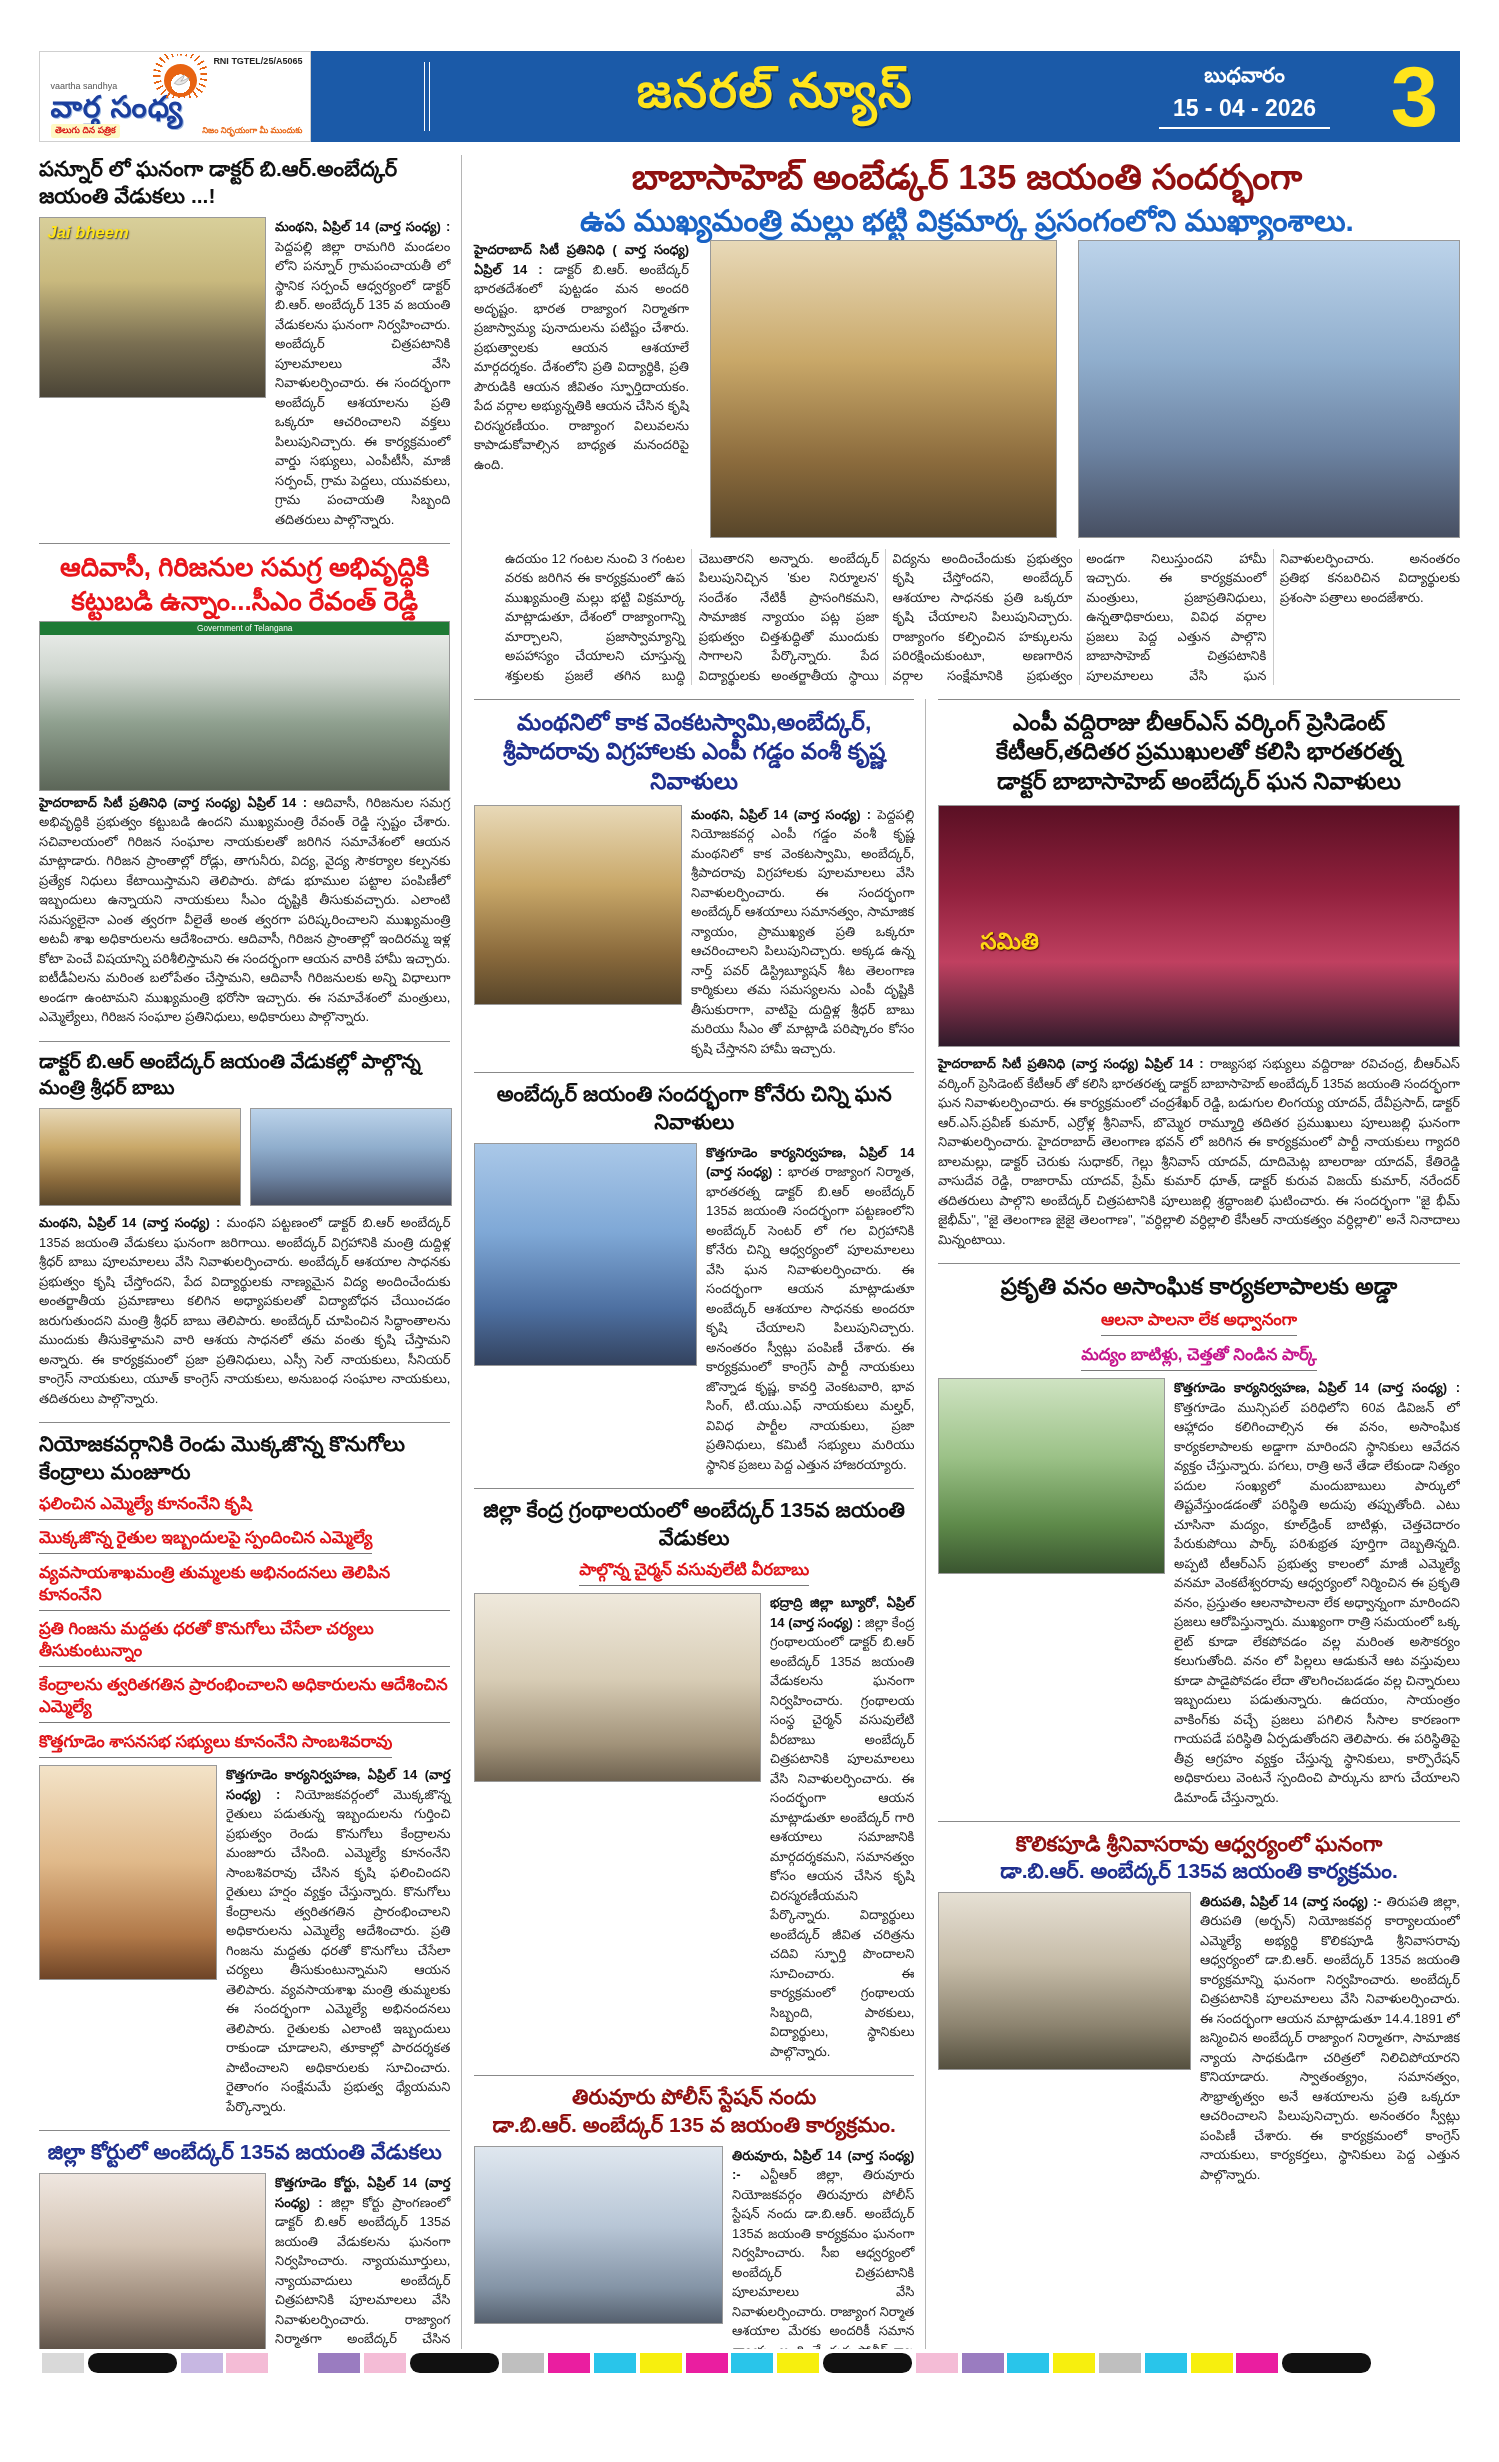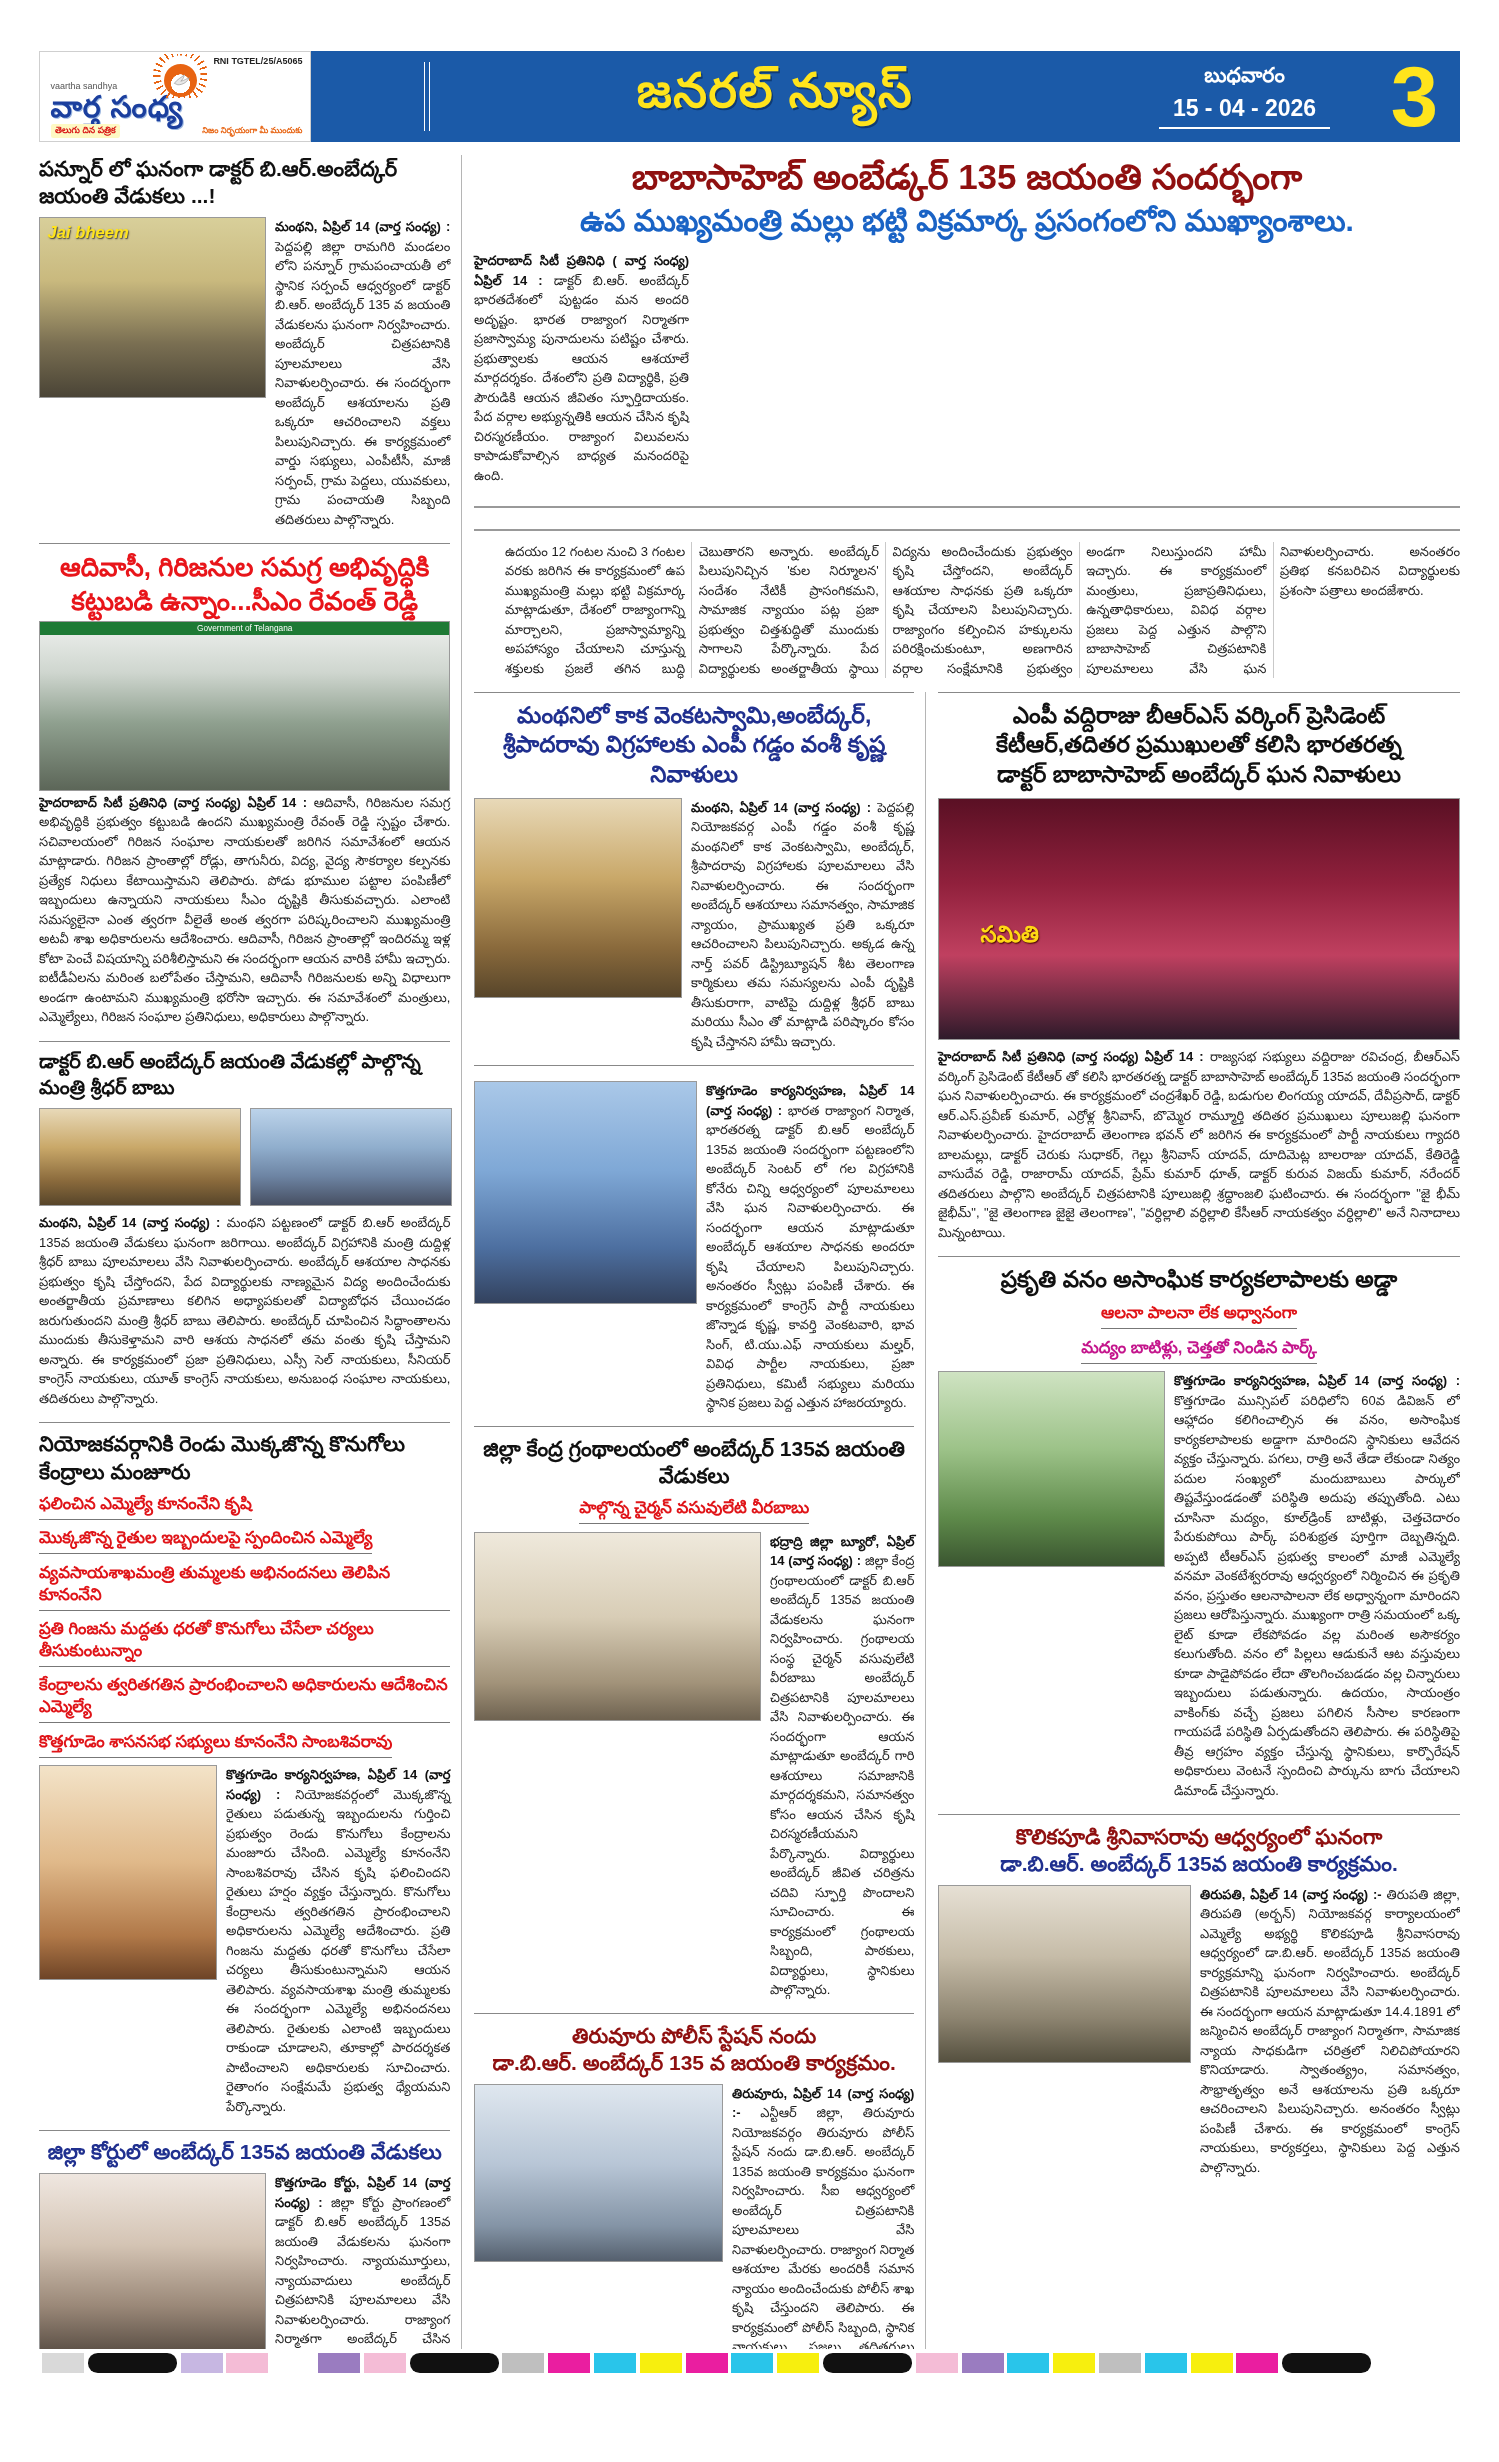--- a/index.html
+++ b/index.html
@@ -69,21 +69,21 @@
   .g-park { background:linear-gradient(180deg,#cfe3c2 0%,#9cc288 40%,#5e8a4a 75%,#3a5530 100%); }
   .g-library { background:linear-gradient(180deg,#efe9dc 0%,#d8cdb6 45%,#a2937a 80%,#6e6250 100%); }
   .g-police { background:linear-gradient(180deg,#dfe7ef 0%,#b8c6d6 45%,#8494a6 80%,#55606e 100%); }
   .g-portrait { background:linear-gradient(180deg,#f3e3c8 0%,#e0b98a 45%,#b07848 80%,#6e4426 100%); }
   .g-table { background:linear-gradient(180deg,#e6e0d4 0%,#c6bca8 40%,#8d8470 75%,#55503f 100%); }
   .g-court { background:linear-gradient(180deg,#efe7e0 0%,#d4c4b4 40%,#9a8878 75%,#5e5248 100%); }
 
   
   .lead-h1 { font-size:35px; text-align:center; line-height:1.25; }
   .lead-h2 { font-size:30px; text-align:center; line-height:1.25; margin-top:3px; }
-  .lead-top { display:flex; gap:21px; margin-top:12px;flex-direction:column; }
+  .lead-top { display:flex; gap:21px; margin-top:1px; }
   .lead-textcol { width:215px; flex:none; }
   .lead-bottom { margin-top:10.6px; column-count:5; column-gap:13.6px; column-rule:0.8px solid #c9c9c9;margin-left:31px; }
 
   .headline-26 { font-size:19.6px; line-height:1.3; }
   .headline-28 { font-size:21px; line-height:1.3; }
   .headline-30 { font-size:23px; line-height:1.3; }
   .headline-34 { font-size:26px; line-height:1.3; }
 
   
   .color-bar { position:absolute; left:42px; right:42px; bottom:89px; height:19.6px; display:flex; gap:3.8px; align-items:stretch; }
@@ -196,20 +196,21 @@
 
           <div class="art rule-top">
             <h2 class="h-navy headline-30 center">మంథనిలో కాక వెంకటస్వామి,అంబేద్కర్, శ్రీపాదరావు విగ్రహాలకు ఎంపీ గడ్డం వంశీ కృష్ణ నివాళులు</h2>
             <div class="flexrow">
               <div class="photo g-stage" style="width:208px;height:200px;"></div>
               <p class="body-txt"><span class="dateline">మంథని, ఏప్రిల్ 14 (వార్త సంధ్య) :</span> <span>పెద్దపల్లి నియోజకవర్గ ఎంపీ గడ్డం వంశీ కృష్ణ మంథనిలో కాక వెంకటస్వామి, అంబేద్కర్, శ్రీపాదరావు విగ్రహాలకు పూలమాలలు వేసి నివాళులర్పించారు. ఈ సందర్భంగా అంబేద్కర్ ఆశయాలు సమానత్వం, సామాజిక న్యాయం, ప్రాముఖ్యత ప్రతి ఒక్కరూ ఆచరించాలని పిలుపునిచ్చారు. అక్కడ ఉన్న నార్త్ పవర్ డిస్ట్రిబ్యూషన్ శీట తెలంగాణ కార్మికులు తమ సమస్యలను ఎంపీ దృష్టికి తీసుకురాగా, వాటిపై దుద్దిళ్ల శ్రీధర్ బాబు మరియు సీఎం తో మాట్లాడి పరిష్కారం కోసం కృషి చేస్తానని హామీ ఇచ్చారు.</span></p>
             </div>
           </div>
 
           <div class="art rule-top">
+            <h2 class="h-black headline-28 center">అంబేద్కర్ జయంతి సందర్భంగా కోనేరు చిన్ని ఘన నివాళులు</h2>
             <div class="flexrow">
               <div class="photo g-statue" style="width:223px;height:223px;"></div>
               <p class="body-txt"><span class="dateline">కొత్తగూడెం కార్యనిర్వహణ, ఏప్రిల్ 14 (వార్త సంధ్య) :</span> <span>భారత రాజ్యాంగ నిర్మాత, భారతరత్న డాక్టర్ బి.ఆర్ అంబేద్కర్ 135వ జయంతి సందర్భంగా పట్టణంలోని అంబేద్కర్ సెంటర్ లో గల విగ్రహానికి కోనేరు చిన్ని ఆధ్వర్యంలో పూలమాలలు వేసి ఘన నివాళులర్పించారు. ఈ సందర్భంగా ఆయన మాట్లాడుతూ అంబేద్కర్ ఆశయాల సాధనకు అందరూ కృషి చేయాలని పిలుపునిచ్చారు. అనంతరం స్వీట్లు పంపిణీ చేశారు. ఈ కార్యక్రమంలో కాంగ్రెస్ పార్టీ నాయకులు జొన్నాడ కృష్ణ, కావర్తి వెంకటవారి, భావ సింగ్, టి.యు.ఎఫ్ నాయకులు మల్హర్, వివిధ పార్టీల నాయకులు, ప్రజా ప్రతినిధులు, కమిటీ సభ్యులు మరియు స్థానిక ప్రజలు పెద్ద ఎత్తున హాజరయ్యారు.</span></p>
             </div>
           </div>
 
           <div class="art rule-top">
             <h2 class="h-black headline-28 center">జిల్లా కేంద్ర గ్రంథాలయంలో అంబేద్కర్ 135వ జయంతి వేడుకలు</h2>
             <div class="kicker kicker-center">పాల్గొన్న చైర్మన్ వసువులేటి వీరబాబు</div>
             <div class="flexrow">

